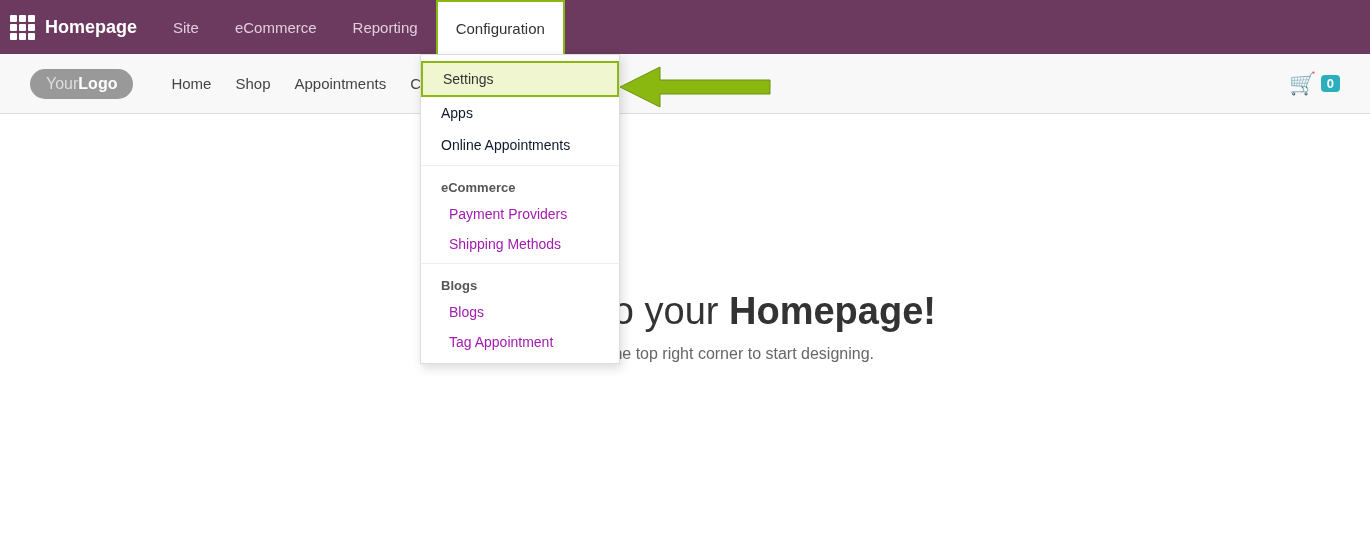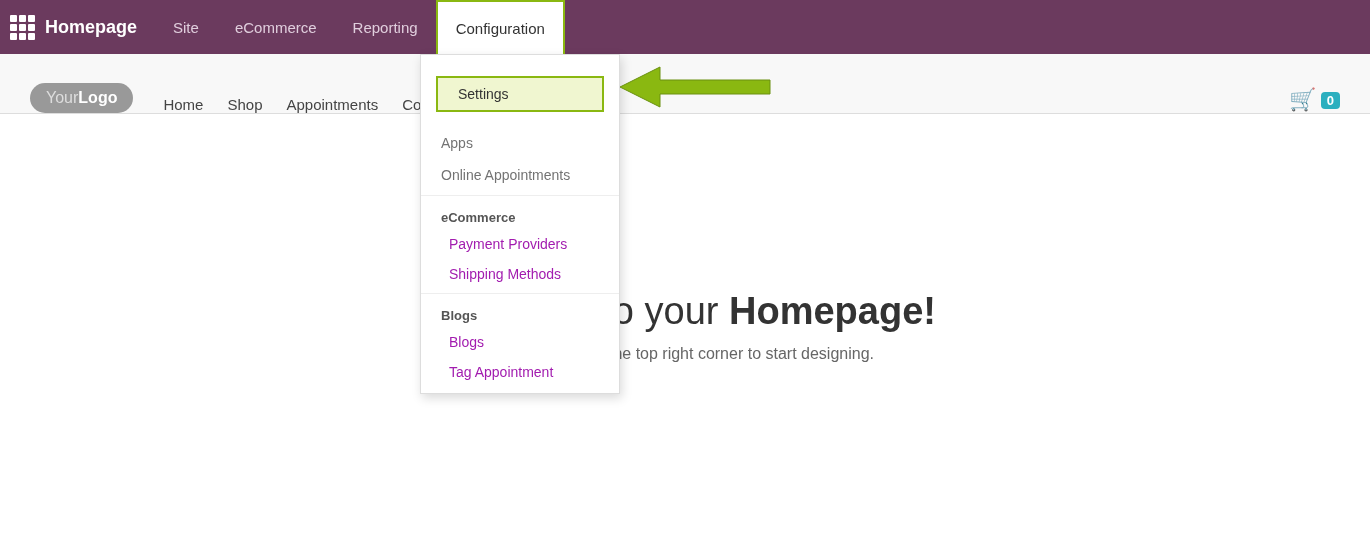--- a/index.html
+++ b/index.html
@@ -66,29 +66,29 @@
       background: #fff;
       border: 1px solid #ddd;
       box-shadow: 2px 4px 10px rgba(0,0,0,0.15);
       width: 200px;
       z-index: 200;
       padding: 6px 0;
     }
     .dropdown-item {
       padding: 8px 20px;
       font-size: 14px;
-      color: #737373;
+      color: #0f172a;
       cursor: pointer;
     }
     .dropdown-item.highlighted {
       background: #f0f6d0;
       border: 2px solid #8ab811;
       color: #333;
       font-weight: normal;
-      margin: 15px;
+      margin: 0;
     }
     .dropdown-section-label {
       padding: 10px 20px 4px 20px;
       font-size: 13px;
       font-weight: bold;
       color: #555;
     }
     .dropdown-sub-item {
       padding: 7px 28px;
       font-size: 14px;
@@ -108,23 +108,23 @@
       left: 620px;
       z-index: 300;
     }
 
     
     .site-preview-bar {
       background: #f8f8f8;
       border-bottom: 1px solid #ddd;
       height: 60px;
       display: flex;
-      align-items: flex-end;
+      align-items: center;
       padding: 0 30px;
-      gap: 30px;
+      gap: 38px;
     }
     .logo-placeholder {
       background: #999;
       border-radius: 20px;
       padding: 6px 16px;
       color: #fff;
       font-size: 16px;
     }
     .logo-placeholder span {
       font-weight: normal;

